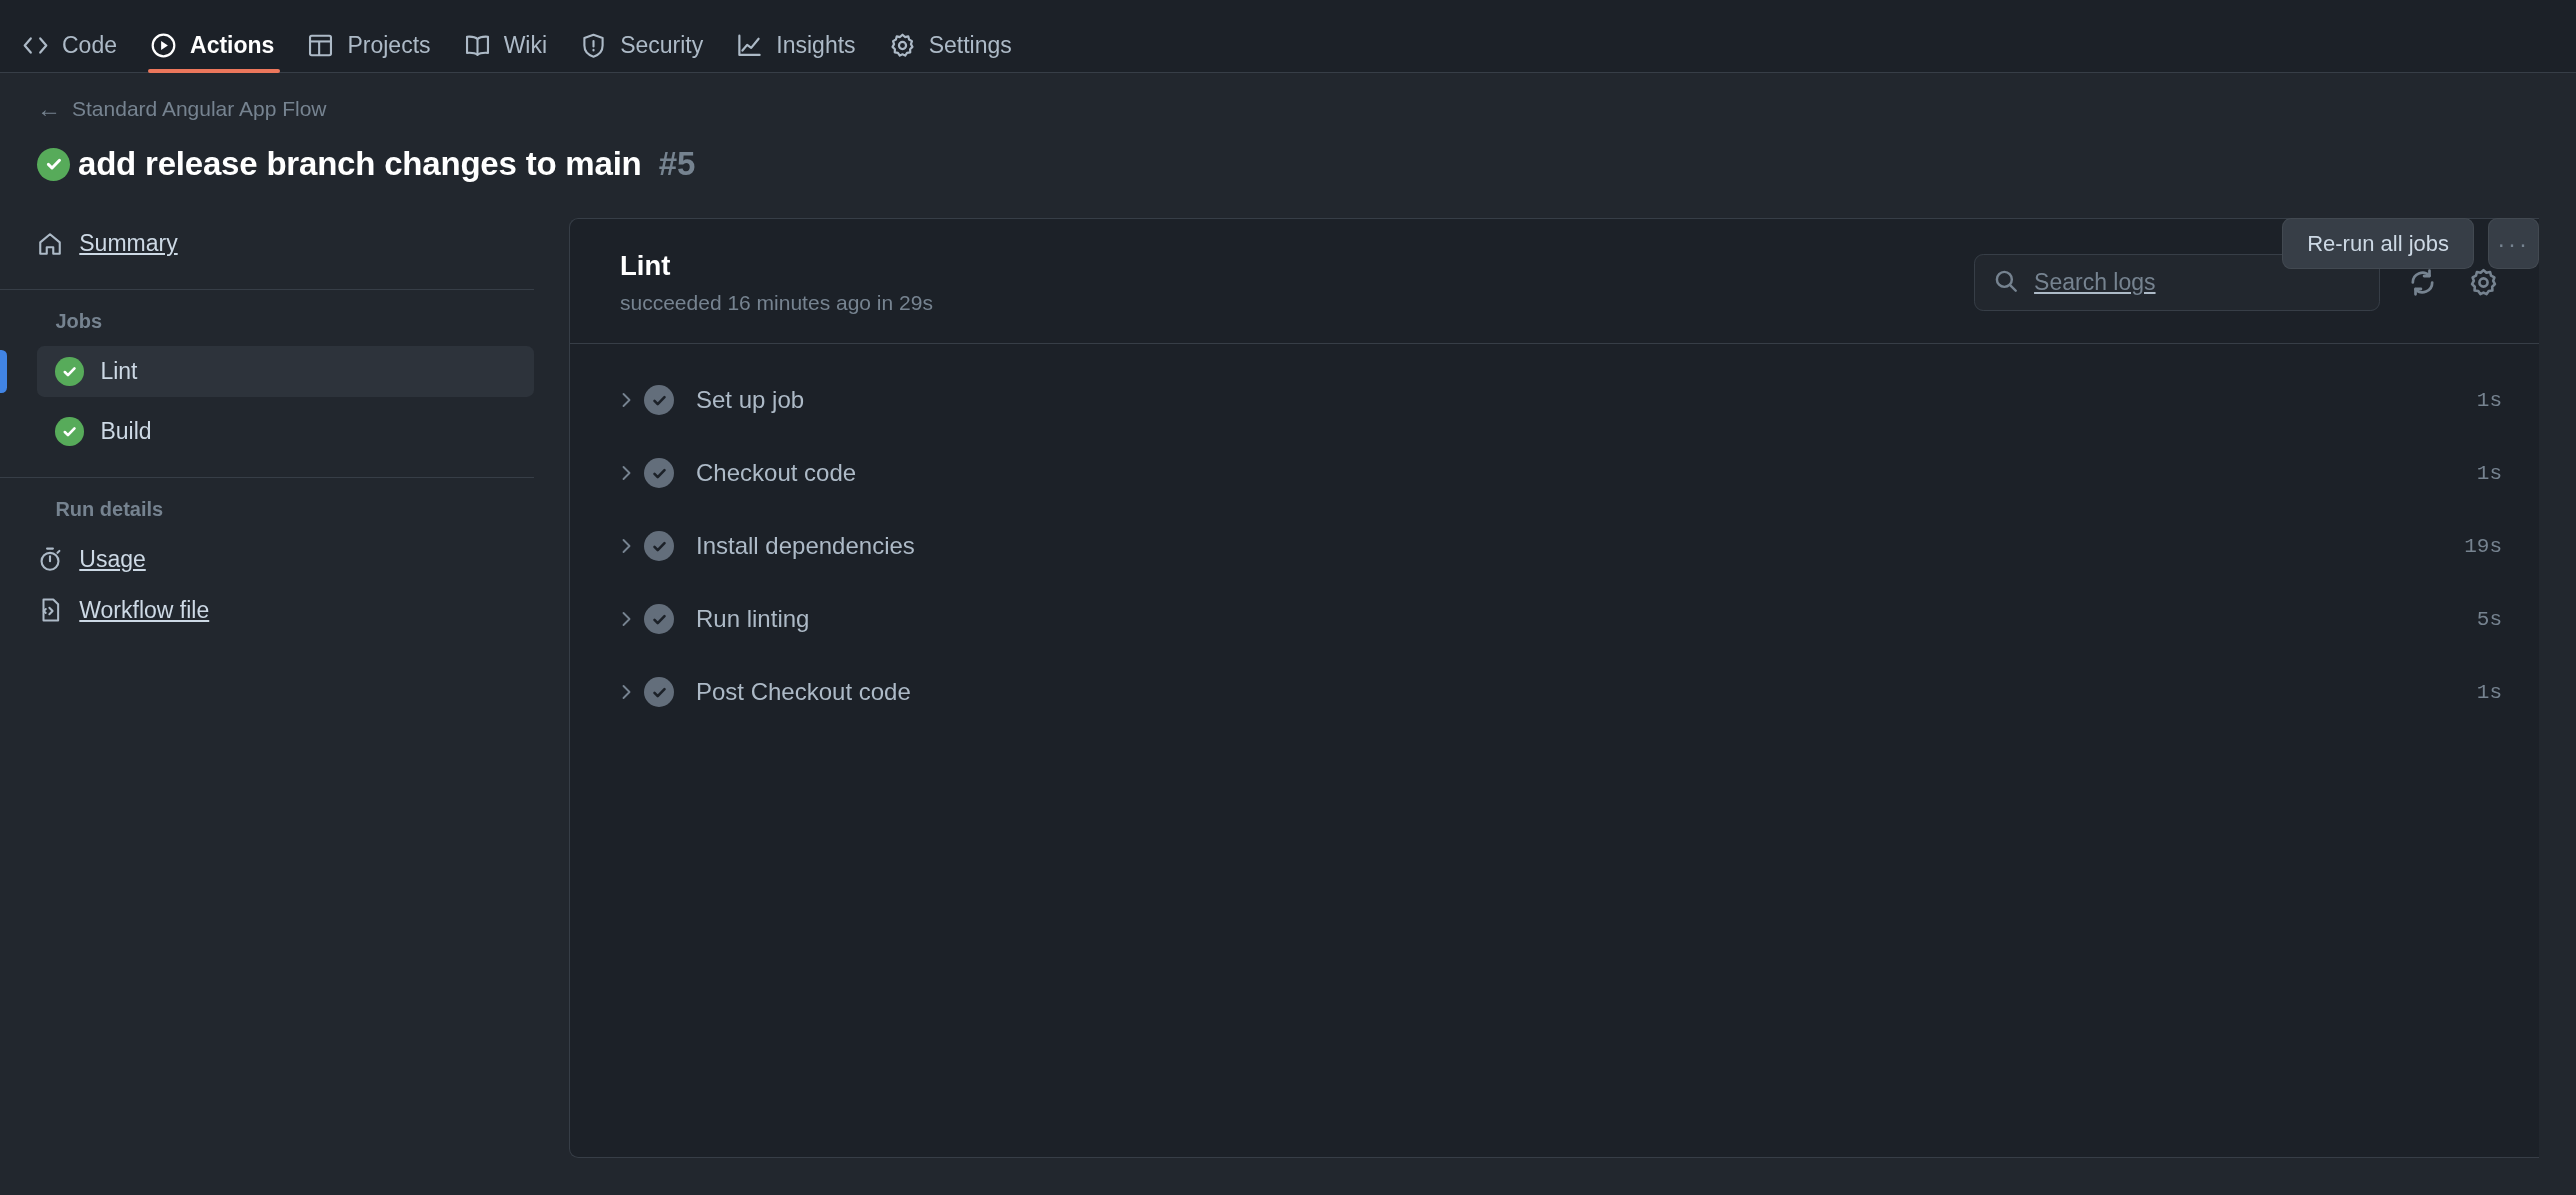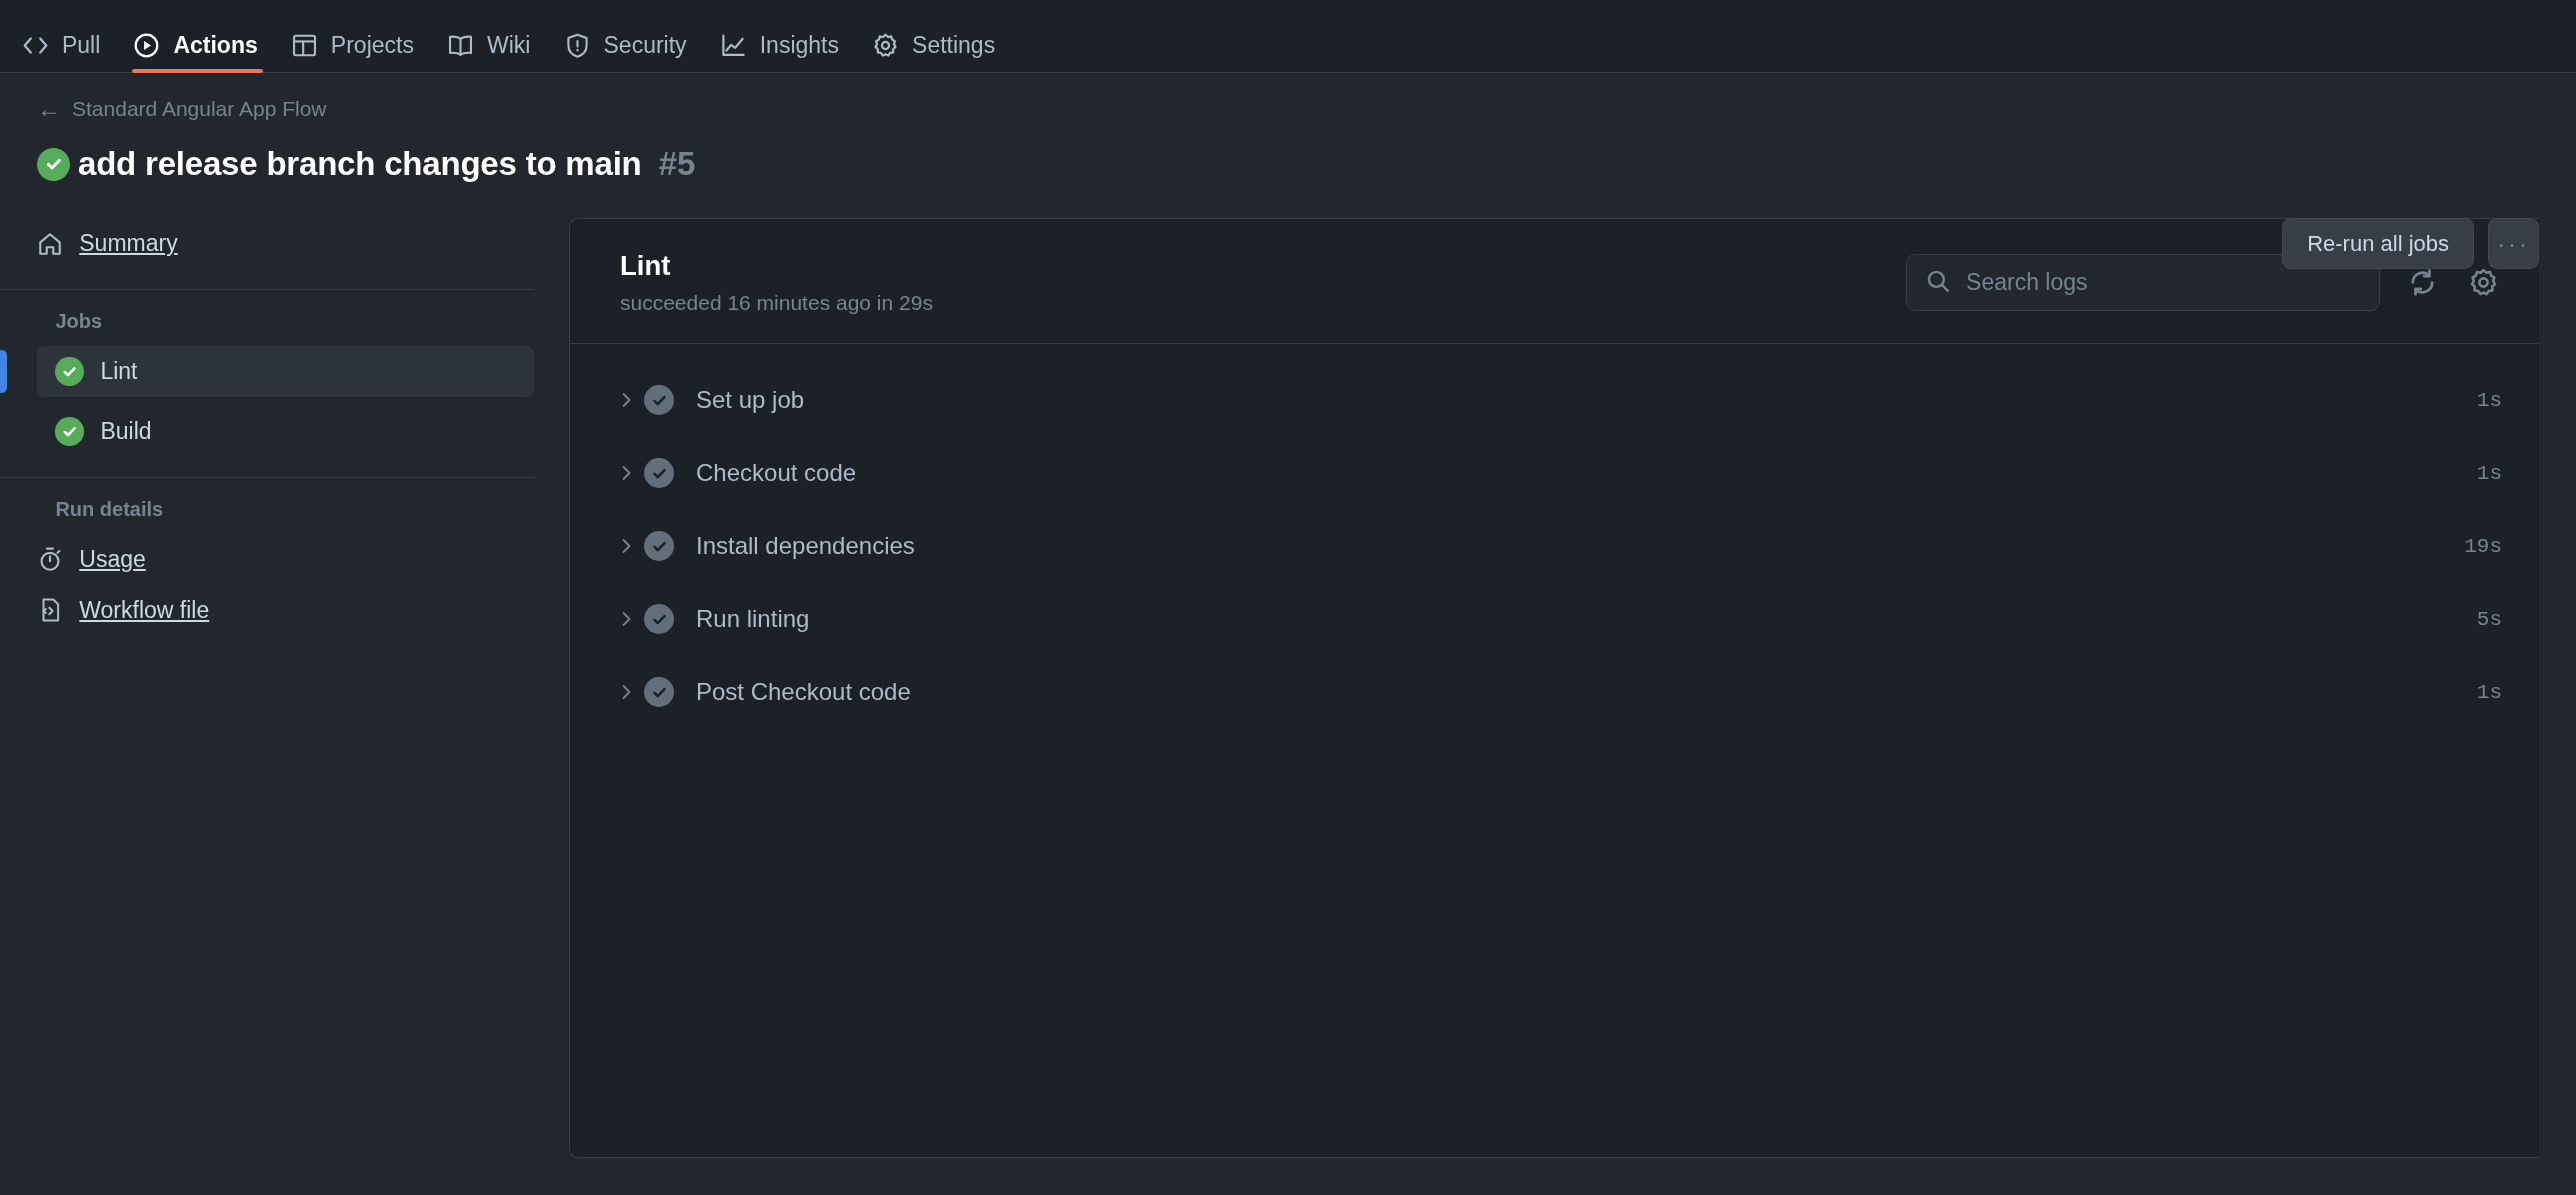--- a/index.html
+++ b/index.html
@@ -122,26 +122,27 @@
   }
   .panel-head{
     display:flex;align-items:center;justify-content:space-between;
     padding:31px 37px 27.5px 50px;
     border-bottom:0.9px solid var(--border);
   }
   .job-name{font-size:27.5px;font-weight:bold;color:#ffffff;}
   .job-status{font-size:21px;color:var(--text-muted);margin-top:9.2px;}
   .head-tools{display:flex;align-items:center;gap:24px;}
   .search-box{
-    width:474px;height:57px;
+    width:406px;height:57px;
     background:#22272e;
     border:0.9px solid var(--border);
     border-radius:9.2px;
     display:flex;align-items:center;gap:14.7px;
     padding:0 18.4px;
+    text-decoration:underline;
   }
   .search-box svg{width:26px;height:26px;color:var(--text-muted);flex:none;}
   .search-box input{
     background:transparent;border:none;outline:none;
     color:var(--text-strong);font-size:23px;width:100%;
     font-family:inherit;
   }
   .search-box input::placeholder{color:var(--text-muted);}
   .tool-btn{
     width:37px;height:37px;display:flex;align-items:center;justify-content:center;
@@ -175,21 +176,21 @@
 
 <div class="topnav">
   <div class="nav-list" id="nav-list">
       <div class="nav-item">
         <span class="nav-ico">
           <svg viewBox="0 0 16 16" fill="none" stroke="currentColor" stroke-width="1.3" stroke-linecap="round" stroke-linejoin="round">
             <path d="M5.2 3.8 L1.6 8 L5.2 12.2"></path>
             <path d="M10.8 3.8 L14.4 8 L10.8 12.2"></path>
           </svg>
         </span>
-        <span>Pull</span>
+        <span>Code</span>
       </div>
       <div class="nav-item selected">
         <span class="nav-ico">
           <svg viewBox="0 0 16 16" fill="none" stroke="currentColor" stroke-width="1.3">
             <circle cx="8" cy="8" r="6.4"></circle>
             <path d="M6.6 5.4 L10.6 8 L6.6 10.6 Z" fill="currentColor" stroke="none"></path>
           </svg>
         </span>
         <span>Actions</span>
       </div>

